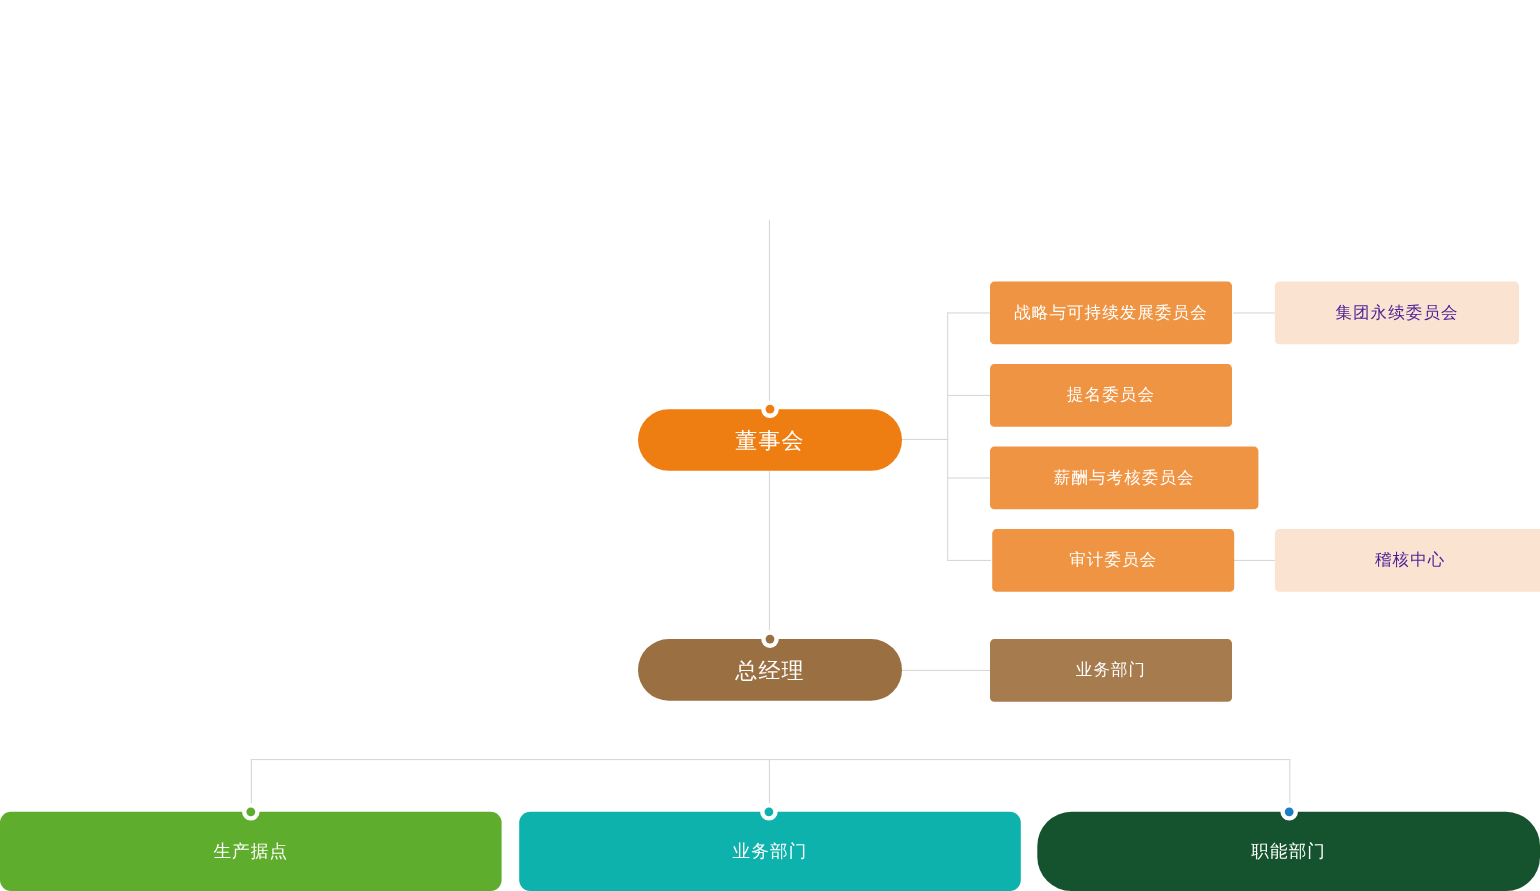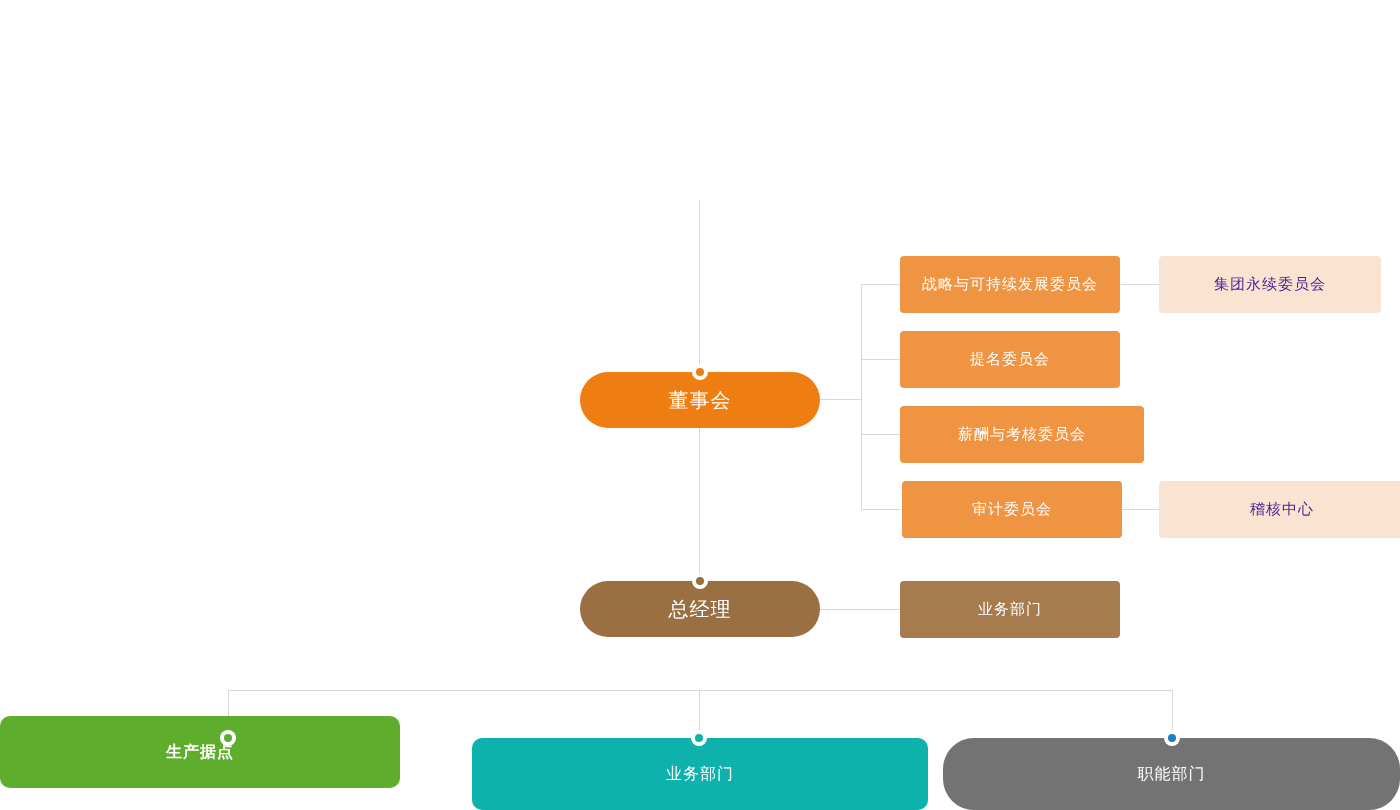--- a/index.html
+++ b/index.html
@@ -75,21 +75,21 @@
     border-radius: 10px;
     color: #ffffff; font-size: 16px; letter-spacing: 1px;
     height: 72px;
   }
   .div-box .shade {
     position: absolute; left: 6px; right: -6px; top: 7px; bottom: -7px;
     border-radius: 10px; z-index: -1;
   }
   .div-green  { background: #5fad2c; } .div-green  .shade { background: #cfe4bd; }
   .div-teal   { background: #0db2ac; } .div-teal   .shade { background: #bfe6e4; }
-  .div-blue   { background: #737373; border-radius: 31px; } .div-blue   .shade { background: #c2dbee; }
+  .div-blue   { background: #14532d; border-radius: 31px; } .div-blue   .shade { background: #c2dbee; }
 
   .ring-dot {
     position: absolute;
     width: 16px; height: 16px; border-radius: 50%;
     background: #ffffff;
   }
   .ring-dot i {
     position: absolute; left: 4px; top: 4px;
     width: 8px; height: 8px; border-radius: 50%;
     display: block;
@@ -167,21 +167,21 @@
   </div>
   <div class="ring-dot" style="left:692px; top:573px;">
     <i style="background:#9a6f42;"></i>
   </div>
 
   <div class="box box-gmoffice" style="left:900px; top:581px; width:220px; height:57px;">
     <div class="shade"></div>
     <span>业务部门</span>
   </div>
 
-  <div class="div-box div-green" style="left:0px; top:716px; width:400px;font-weight:bold;">
+  <div class="div-box div-green" style="left:0px; top:738px; width:456px;">
     <div class="shade"></div>
     <span>生产据点</span>
   </div>
   <div class="ring-dot" style="left:220px; top:730px;">
     <i style="background:#5fad2c;"></i>
   </div>
 
   <div class="div-box div-teal" style="left:472px; top:738px; width:456px;">
     <div class="shade"></div>
     <span>业务部门</span>

